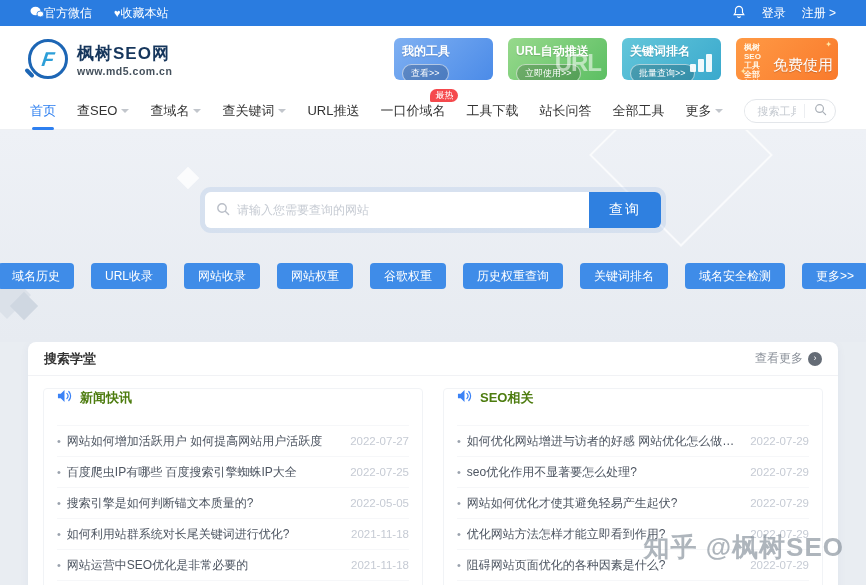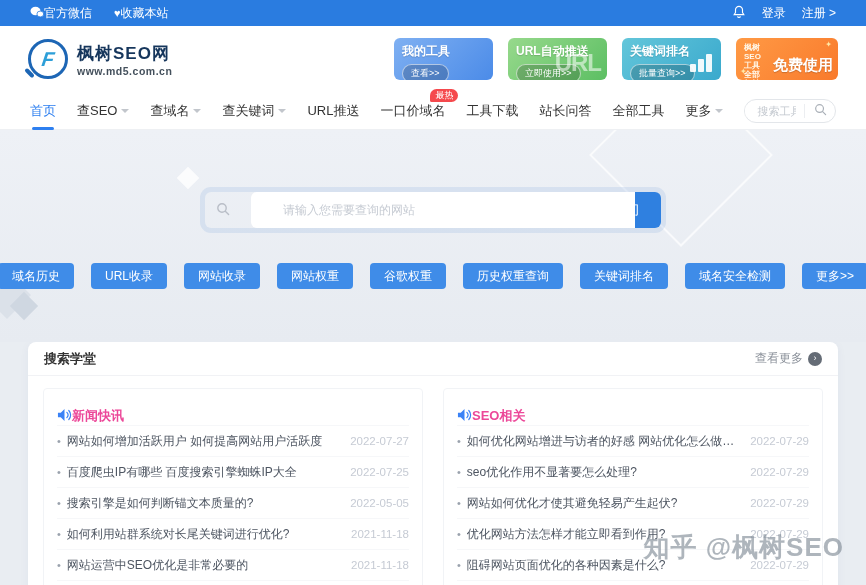--- a/index.html
+++ b/index.html
@@ -39,21 +39,21 @@
   .briefcase:before { content:""; position:absolute; top:-4px; left:8px; width:10px; height:6px;
     border:2px solid rgba(255,255,255,.85); border-bottom:none; border-radius:3px 3px 0 0; }
   .briefcase:after { content:""; position:absolute; top:7px; left:10px; width:6px; height:5px;
     background:rgba(90,140,210,.8); border-radius:1px; }
   .url-wm { font-size:24px; font-weight:800; color:rgba(255,255,255,.55); position:absolute; right:6px; bottom:3px; letter-spacing:-1px; }
   .bars { position:absolute; right:9px; bottom:8px; display:flex; align-items:flex-end; gap:2px; }
   .bars i { display:block; width:6px; background:rgba(255,255,255,.92); border-radius:1px; }
   .bars i:nth-child(1){height:8px} .bars i:nth-child(2){height:13px} .bars i:nth-child(3){height:18px}
   .pc-orange .pc-row { display:flex; align-items:center; gap:12px; }
   .pc-tags { font-size:8px; line-height:9px; color:#fff7e8; font-weight:700; }
-  .pc-big { font-size:15px; font-weight:700; white-space:nowrap; text-shadow:0 1px 1px rgba(0,0,0,.2); }
+  .pc-big { font-size:15px; font-weight:400; white-space:nowrap; text-shadow:0 1px 1px rgba(0,0,0,.2); }
   .sparkle { position:absolute; color:#ffe9a8; font-size:8px; }
   .sp1 { right:6px; top:2px; } .sp2 { left:4px; bottom:4px; }
   
   .nav { height:38px; background:#fff; display:flex; align-items:center; padding:0 30px;
     gap:21px; border-bottom:1px solid #eef0f3; }
   .nav-item { font-size:13px; color:#333; cursor:pointer; position:relative; white-space:nowrap; }
   .nav-item.active { color:#2d7ff0; }
   .active-bar { position:absolute; left:2px; right:2px; bottom:-10px; height:3px;
     background:#2d7ff0; border-radius:2px; }
   .caret { display:inline-block; width:0; height:0; border-left:4px solid transparent;
@@ -73,43 +73,43 @@
   .deco { position:absolute; transform:rotate(45deg); }
   .cube1 { left:-10px; top:148px; width:34px; height:34px; background:#dbe1e9; }
   .cube2 { left:14px; top:166px; width:20px; height:20px; background:#cfd7e1; }
   .cube3 { right:120px; top:-40px; width:130px; height:130px; border:2px solid rgba(255,255,255,.7); }
   .cube4 { left:180px; top:40px; width:16px; height:16px; background:rgba(255,255,255,.8); }
   .hero-search { position:absolute; left:50%; top:62px; transform:translateX(-50%);
     display:flex; width:456px; height:36px; border-radius:6px;
     box-shadow:0 0 0 5px rgba(165,193,228,.30); }
   .hero-input-wrap { position:relative; flex:1; }
   .hero-input-wrap input { width:100%; height:100%; border:none; outline:none;
-    border-radius:6px 0 0 6px; padding:0 10px 0 32px; font-size:12px; color:#c2410c; font-family:inherit;margin-left:46px; }
+    border-radius:6px 0 0 6px; padding:0 10px 0 32px; font-size:12px; color:#c2410c; font-family:inherit; }
   .hero-input-wrap input::placeholder { color:#c6cbd3; }
   .hero-mag { position:absolute; left:11px; top:10px; }
   .hero-btn { width:72px; border:none; background:#2f80e0; color:#fff; font-size:14px;
     border-radius:0 6px 6px 0; cursor:pointer; font-family:inherit; letter-spacing:2px; }
   .quick-links { position:absolute; top:133px; left:0; right:0; display:flex;
     justify-content:center; gap:17px; }
   .ql-btn { display:inline-block; background:#3f8ce8; color:#fff; font-size:12px; height:26px;
     line-height:26px; padding:0 14px; border-radius:4px; cursor:pointer; text-decoration:none; white-space:nowrap; }
   
   .school { margin:0 28px; background:#fff; border-radius:8px 8px 0 0; height:260px;
     overflow:hidden; box-shadow:0 2px 10px rgba(30,60,110,.05); }
   .school-head { display:flex; align-items:center; height:34px; padding:0 16px;
     border-bottom:1px solid #f1f2f5; }
   .school-title { font-size:13px; color:#333; font-weight:600; }
   .school-more { margin-left:auto; display:flex; align-items:center; gap:5px; font-size:12px;
     color:#8a9099; cursor:pointer; }
   .more-circ { width:14px; height:14px; border-radius:50%; background:#656c76; color:#fff;
     font-size:9px; display:flex; align-items:center; justify-content:center; line-height:1; }
   .cols { display:flex; gap:20px; padding:12px 15px 0; }
   .panel { flex:1; border:1px solid #f1f3f6; border-radius:4px; padding:0 13px; min-width:0; }
-  .panel-head { height:36px; display:flex; align-items:flex-end; font-size:13px;
-    color:#ec4899; font-weight:600; }
+  .panel-head { height:36px; display:flex; align-items:flex-start; gap:8px; font-size:13px;
+    color:#4d7c0f; font-weight:600; }
   .row { display:flex; align-items:center; height:31px; border-top:1px solid #f6f7f9;
     font-size:12px; color:#4d5561; cursor:pointer; }
   .row .blt { color:#9aa2ad; margin-right:6px; font-size:11px; }
   .row .t { flex:1; white-space:nowrap; overflow:hidden; text-overflow:ellipsis; }
   .row .d { color:#c6cbd4; margin-left:10px; flex-shrink:0; font-size:11.5px; }
   
   .watermark { position:absolute; right:22px; bottom:20px; font-size:26px; font-weight:600;
     color:rgba(125,135,147,.62); letter-spacing:1px; z-index:5; pointer-events:none; }
 </style>
 </head>

